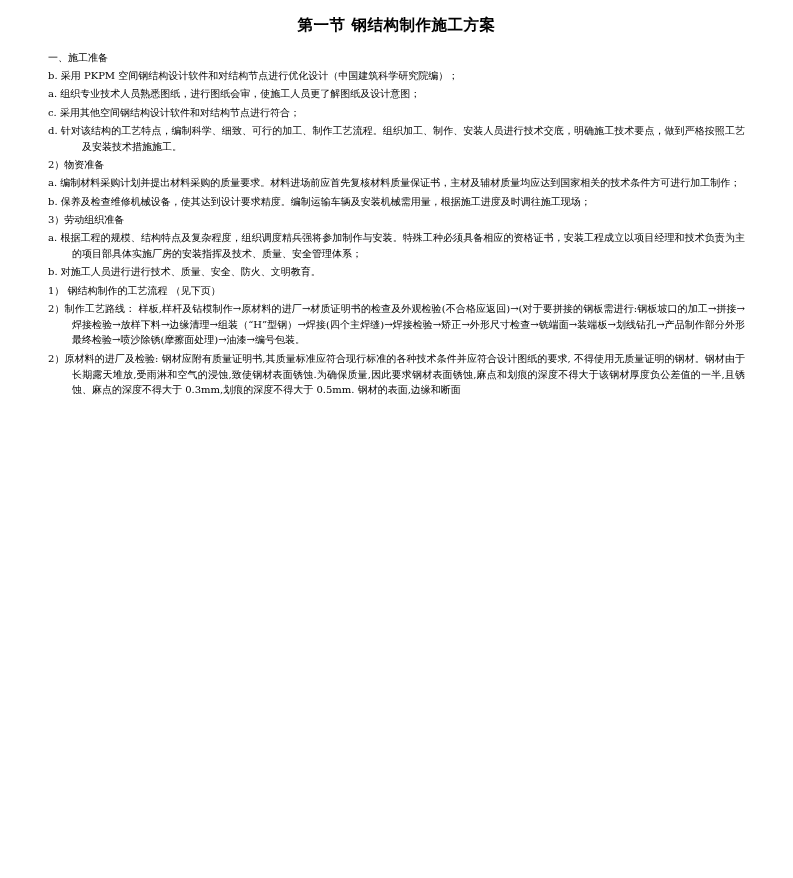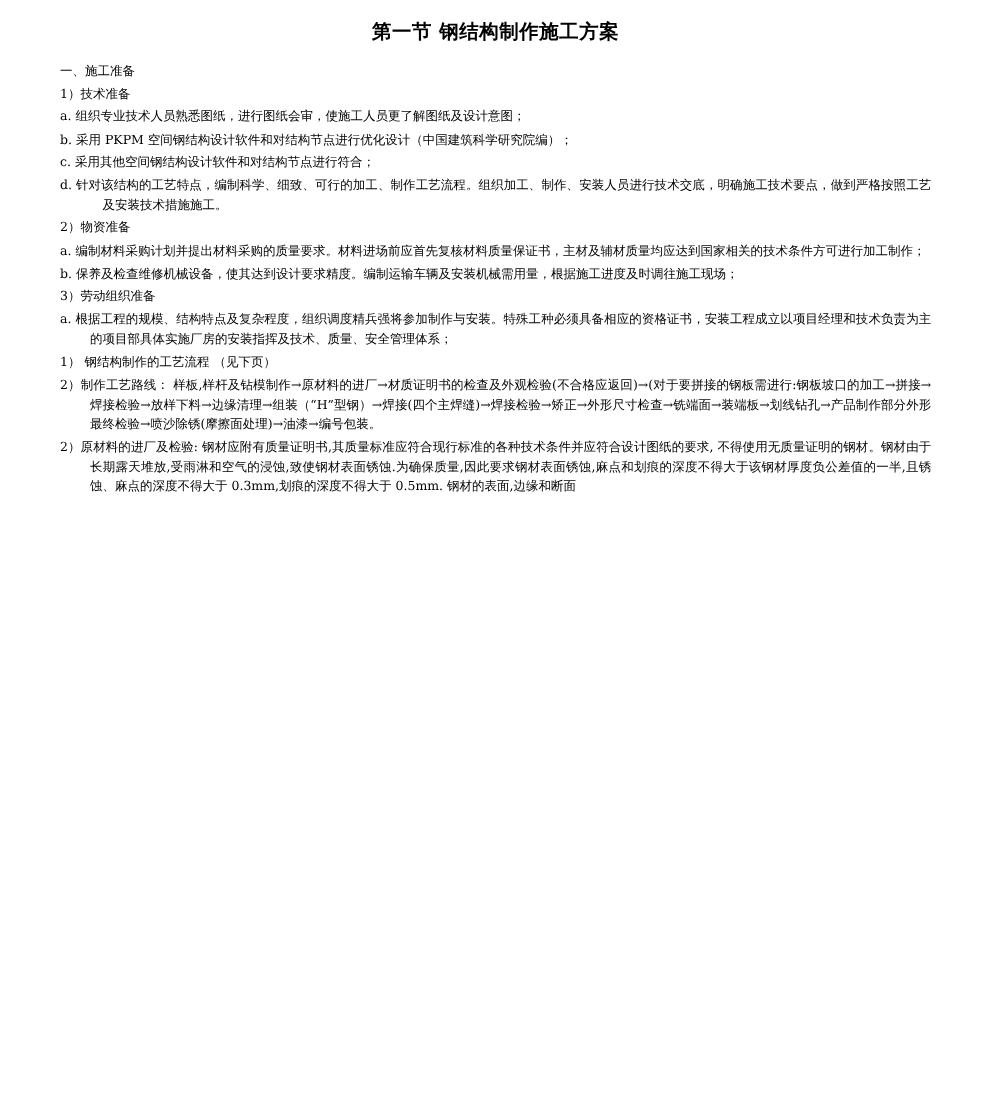--- a/index.html
+++ b/index.html
@@ -46,27 +46,27 @@
     text-indent: -24px;
   }
 </style>
 </head>
 <body>
 
 <div class="page">
   <div class="doc-title">第一节  钢结构制作施工方案</div>
   <div id="body-content">
       <div class="para plain">一、施工准备</div>
-      <div class="para plain">1）技术准备</div>
+      <div class="para hang">b.  采用 PKPM 空间钢结构设计软件和对结构节点进行优化设计（中国建筑科学研究院编）；</div>
       <div class="para hang">a.  组织专业技术人员熟悉图纸，进行图纸会审，使施工人员更了解图纸及设计意图；</div>
-      <div class="para hang">b.  采用 PKPM 空间钢结构设计软件和对结构节点进行优化设计（中国建筑科学研究院编）；</div>
       <div class="para hang">c.  采用其他空间钢结构设计软件和对结构节点进行符合；</div>
       <div class="para hang">d.  针对该结构的工艺特点，编制科学、细致、可行的加工、制作工艺流程。组织加工、制作、安装人员进行技术交底，明确施工技术要点，做到严格按照工艺及安装技术措施施工。</div>
       <div class="para plain">2）物资准备</div>
       <div class="para hang2">a.  编制材料采购计划并提出材料采购的质量要求。材料进场前应首先复核材料质量保证书，主材及辅材质量均应达到国家相关的技术条件方可进行加工制作；</div>
       <div class="para hang2">b.  保养及检查维修机械设备，使其达到设计要求精度。编制运输车辆及安装机械需用量，根据施工进度及时调往施工现场；</div>
       <div class="para plain">3）劳动组织准备</div>
       <div class="para hang2">a.  根据工程的规模、结构特点及复杂程度，组织调度精兵强将参加制作与安装。特殊工种必须具备相应的资格证书，安装工程成立以项目经理和技术负责为主的项目部具体实施厂房的安装指挥及技术、质量、安全管理体系；</div>
+      <div class="para hang2">b. 对施工人员进行进行技术、质量、安全、防火、文明教育。</div>
       <div class="para plain">1）  钢结构制作的工艺流程 （见下页）</div>
       <div class="para hang2">2）制作工艺路线：  样板,样杆及钻模制作→原材料的进厂→材质证明书的检查及外观检验(不合格应返回)→(对于要拼接的钢板需进行:钢板坡口的加工→拼接→焊接检验→放样下料→边缘清理→组装（“H”型钢）→焊接(四个主焊缝)→焊接检验→矫正→外形尺寸检查→铣端面→装端板→划线钻孔→产品制作部分外形最终检验→喷沙除锈(摩擦面处理)→油漆→编号包装。</div>
       <div class="para hang2">2）原材料的进厂及检验:   钢材应附有质量证明书,其质量标准应符合现行标准的各种技术条件并应符合设计图纸的要求, 不得使用无质量证明的钢材。钢材由于长期露天堆放,受雨淋和空气的浸蚀,致使钢材表面锈蚀.为确保质量,因此要求钢材表面锈蚀,麻点和划痕的深度不得大于该钢材厚度负公差值的一半,且锈蚀、麻点的深度不得大于 0.3mm,划痕的深度不得大于 0.5mm. 钢材的表面,边缘和断面</div>
     </div>
 </div>
 
 </body></html>

